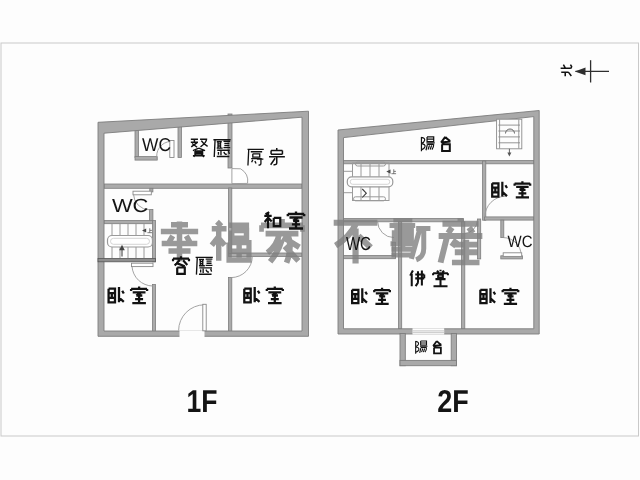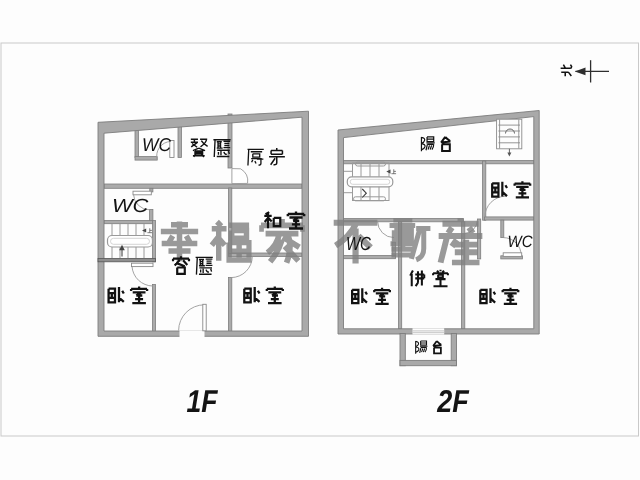--- a/index.html
+++ b/index.html
@@ -1,17 +1,17 @@
 <!DOCTYPE html>
 <html><head>
 <meta charset="utf-8">
 <style>
 html,body{margin:0;padding:0;background:#fff;}
 #page{position:relative;width:640px;height:480px;background:#fdfdfd;overflow:hidden;
-  font-family:"Liberation Sans", sans-serif;font-style:italic;}
+  font-family:"Liberation Sans", sans-serif;}
 svg{position:absolute;left:0;top:0;}
 </style>
 </head>
 <body>
 <div id="page">
 <svg width="640" height="480" viewBox="0 0 640 480">
 <defs>
 <g id="defs-anchor"></g>
 <symbol id="c-wo" viewBox="0 0 100 100">
           <path fill="none" stroke="currentColor" stroke-width="11.5" d="M12,16 H44 V84 H12 V16 M12,38 H44 M12,62 H44 M28,38 V62 M64,8 V84 M64,60 L88,82 M80,26 L88,40"></path>

